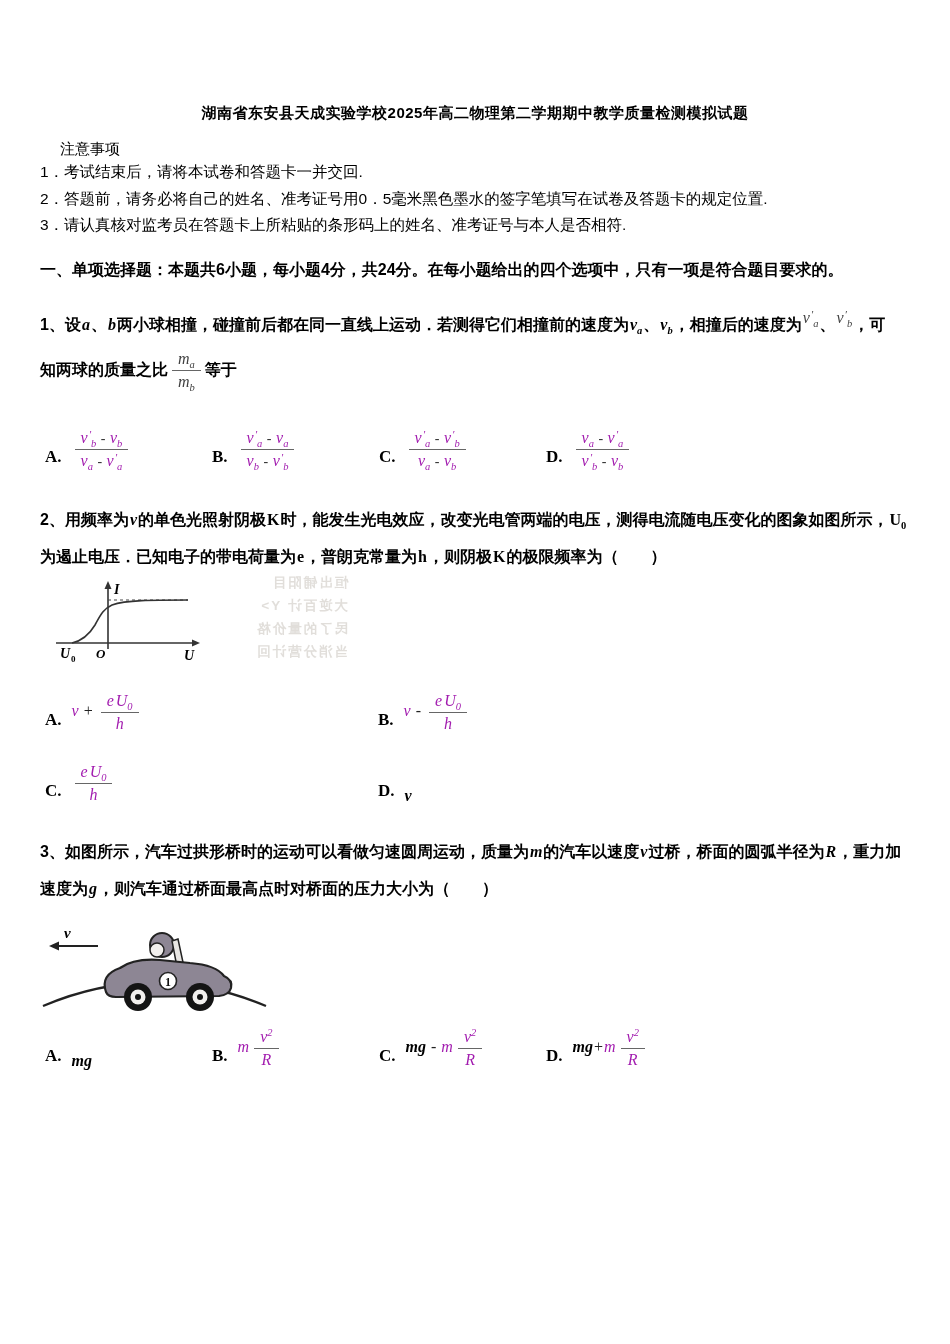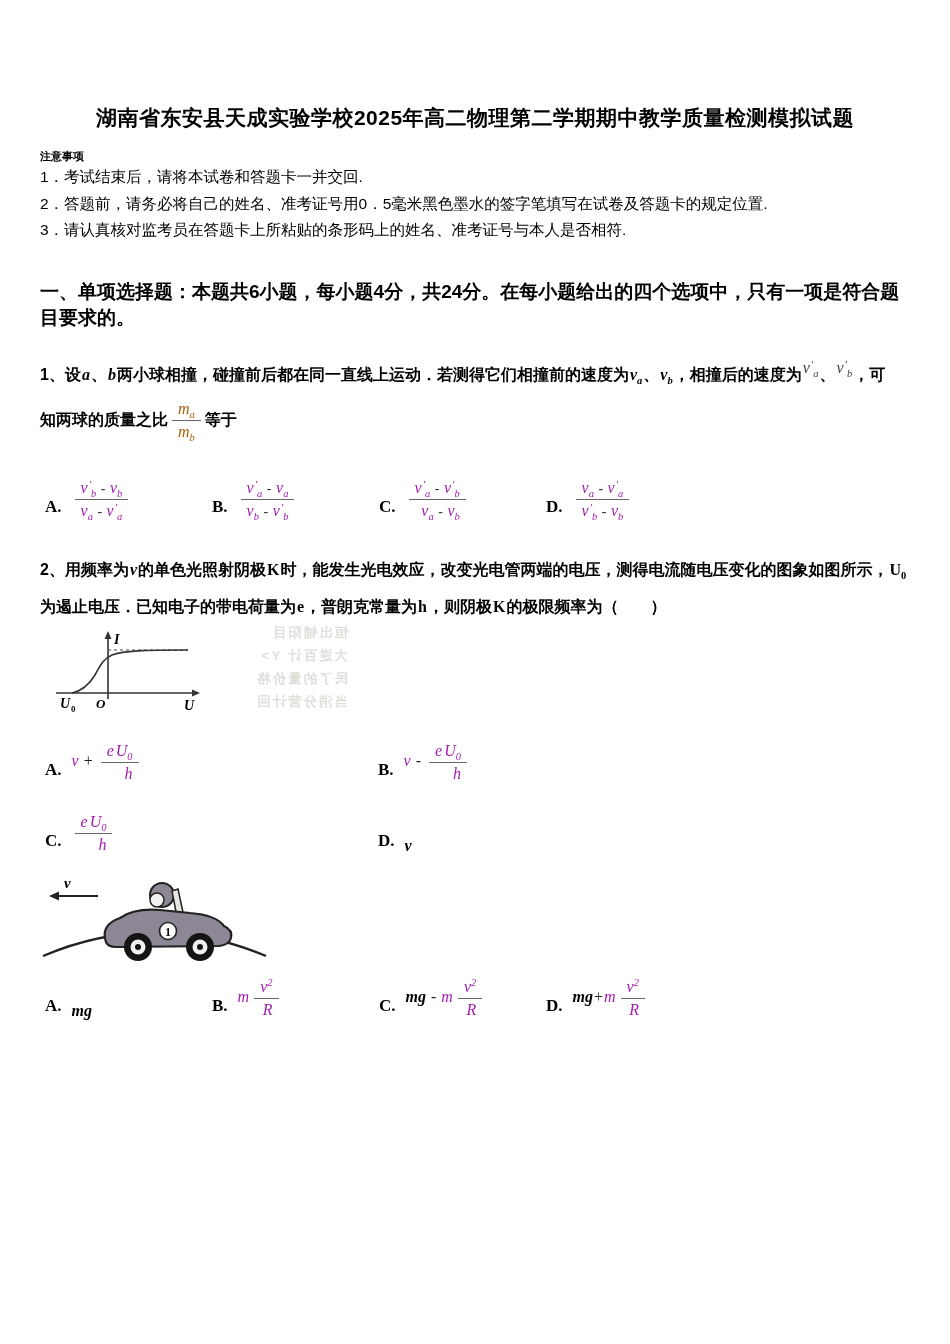--- a/index.html
+++ b/index.html
@@ -1,40 +1,40 @@
 <!DOCTYPE html>
 <html><head>
 <meta charset="utf-8">
 <style>
   html,body{margin:0;padding:0;background:#ffffff;}
   body{width:950px;height:1344px;overflow:hidden;color:#000;
        font-family:"Liberation Sans",sans-serif;box-sizing:border-box;}
   .doc{padding:104px 40px 0 40px;position:relative;}
 
-  .title{margin:0;text-align:center;font-size:21px;font-weight:bold;letter-spacing:.5px;}
+  .title{margin:0;text-align:center;font-size:15px;font-weight:bold;letter-spacing:.5px;}
 
-  .notice-heading{margin-top:17px;font-size:11px;font-weight:700;}
+  .notice-heading{margin-top:17px;font-size:15px;font-weight:400;margin-left:20px;}
   .notice-item{font-size:15.5px;line-height:26.5px;font-weight:400;}
 
-  .section-header{margin-top:35px;font-size:19px;font-weight:600;}
+  .section-header{margin-top:21px;font-size:16px;font-weight:600;}
 
   .qstem{margin-top:22px;font-size:16px;font-weight:600;line-height:37px;}
   .qstem2{margin-top:6px;font-size:16px;font-weight:600;line-height:30px;}
 
   
   .mtxt{}
   .mvar{font-family:"Liberation Serif",serif;font-style:italic;font-weight:bold;padding:0 1px;}
   .mvar.up{font-style:normal;}
   .mvar sub,.mvar sup{font-size:10.5px;line-height:0;}
   .prime{font-size:11px;vertical-align:5px;margin-left:1px;}
   .mvar.raise{position:relative;top:-7px;font-weight:normal;color:#444;}
   .frac{display:inline-block;vertical-align:middle;text-align:center;margin:0 4px;line-height:1.25;}
   .frac .num{display:block;border-bottom:1px solid #666;padding:0 5px 1px 5px;}
-  .frac .den{display:block;padding:1px 5px 0 5px;text-align:right;}
-  .frac .mvar{font-weight:normal;color:#a16207;}
+  .frac .den{display:block;padding:1px 5px 0 5px;}
+  .frac .mvar{font-weight:normal;color:#404040;}
   .frac .mtxt{font-family:"Liberation Serif",serif;color:#333;font-size:14px;}
 
   
   .opts4{display:flex;margin-top:36px;margin-left:5px;}
   .opts4 .opt{width:167px;display:flex;align-items:flex-end;}
   .opt-label{font-family:"Liberation Serif",serif;font-weight:bold;font-size:17px;
              margin-right:9px;padding-bottom:6px;}
   .opt-math{font-family:"Liberation Serif",serif;font-size:16px;color:#222;padding-bottom:2px;}
   .opt-math .mvar{font-weight:normal;color:#a21caf;}
   .opt-math .mvar.bold{font-weight:bold;color:#000;}
@@ -132,20 +132,21 @@
     <div class="opt">
       <span class="opt-label">C.</span>
       <span class="opt-math"><span class="frac"><span class="num"><span class="mvar">e</span><span class="mvar">U<sub>0</sub></span></span><span class="den"><span class="mvar">h</span></span></span></span>
     </div>
     <div class="opt">
       <span class="opt-label">D.</span>
       <span class="opt-math"><span class="mvar bold">v</span></span>
     </div>
   </div>
 
+  <div class="qstem" style="margin-top:26px;"><span class="mtxt">3、如图所示，汽车过拱形桥时的运动可以看做匀速圆周运动，质量为</span><span class="mvar">m</span><span class="mtxt">的汽车以速度</span><span class="mvar">v</span><span class="mtxt">过桥，桥面的圆弧半径为</span><span class="mvar">R</span><span class="mtxt">，重力加速度为</span><span class="mvar">g</span><span class="mtxt">，则汽车通过桥面最高点时对桥面的压力大小为（　　）</span></div>
 
   <div class="figure car-figure">
     <svg width="230" height="102" viewBox="0 0 230 102">
 
       <path d="M3,97 Q114,50 226,97" fill="none" stroke="#222" stroke-width="2.4"></path>
 
       <line x1="58" y1="37" x2="14" y2="37" stroke="#222" stroke-width="1.8"></line>
       <polygon points="9,37 19,32.5 19,41.5" fill="#222"></polygon>
       <text x="24" y="29" font-family="Liberation Serif, serif" font-style="italic" font-weight="bold" font-size="15">v</text>
 

